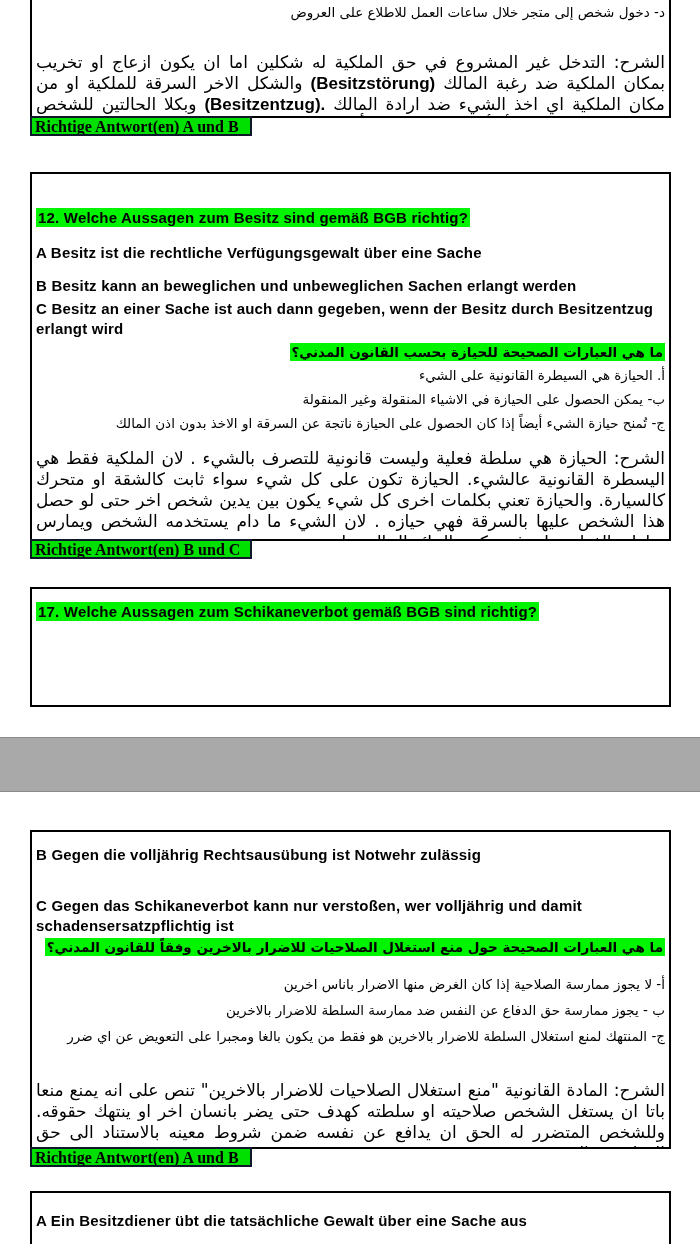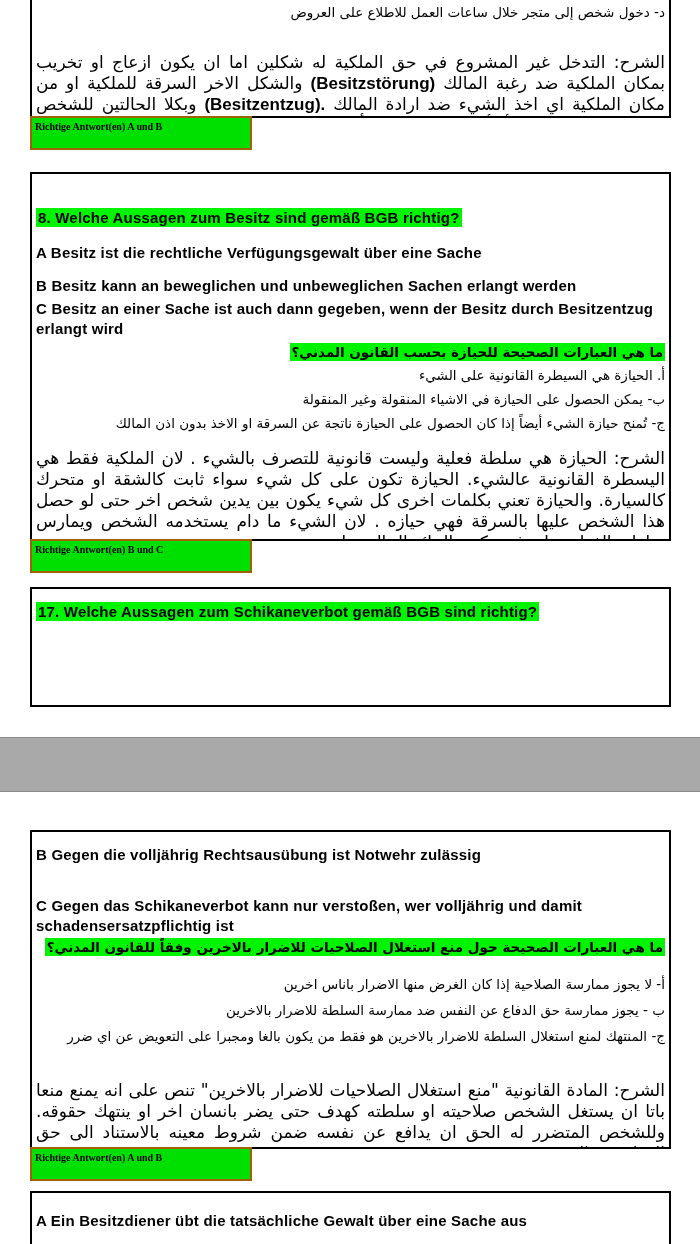--- a/index.html
+++ b/index.html
@@ -21,42 +21,42 @@
     direction:rtl;text-align:right;
     font-family:"DejaVu Sans",sans-serif;font-size:13.5px;line-height:20px;
   }
   .ar-title{font-weight:bold;}
   .ar-para{
     direction:rtl;text-align:justify;
     font-family:"DejaVu Sans",sans-serif;font-size:17px;line-height:21px;
   }
   .de-inline{font-family:"Liberation Sans",sans-serif;font-weight:bold;}
   .answer-cell{
-    position:absolute;left:30px;width:222px;height:34px;box-sizing:border-box;
-    border:2px solid #a16207;background:#00e000;
+    position:absolute;left:30px;width:222px;height:20px;box-sizing:border-box;
+    border:2px solid #0f172a;background:#00e000;
     font-family:"Liberation Serif","DejaVu Serif",serif;
-    font-weight:bold;font-size:10px;line-height:17px;padding-left:3px;
+    font-weight:bold;font-size:16px;line-height:17px;padding-left:3px;
     white-space:nowrap;overflow:hidden;
   }
 </style>
 </head>
 <body>
 
 <div class="page" style="top:12px;height:737px;">
 
   <div class="qbox" style="top:-26px;height:132px;">
     <div class="ar-line" style="margin-top:14px;">د- دخول شخص إلى متجر خلال ساعات العمل للاطلاع على العروض</div>
     <div class="ar-para" style="margin-top:30px;">
       <span>الشرح: التدخل غير المشروع في حق الملكية له شكلين اما ان يكون ازعاج او تخريب بمكان الملكية ضد رغبة المالك </span><bdi class="de-inline">(Besitzstörung)</bdi><span> والشكل الاخر السرقة للملكية او من مكان الملكية اي اخذ الشيء ضد ارادة المالك </span><bdi class="de-inline">(Besitzentzug).</bdi><span> وبكلا الحالتين للشخص حق الدفاع عن ملكيتة أو أسترجاع السرقة بأستخدام العنف.</span>
     </div>
   </div>
   <div class="answer-cell" style="top:104px;">Richtige Antwort(en) A und B</div>
 
   <div class="qbox" style="top:160px;height:369px;">
-    <div class="de-line" style="margin-top:34px;"><span class="hl">8. Welche Aussagen zum Besitz sind gemäß BGB richtig?</span></div>
+    <div class="de-line" style="margin-top:34px;"><span class="hl">12. Welche Aussagen zum Besitz sind gemäß BGB richtig?</span></div>
     <div class="de-line" style="margin-top:15px;">A Besitz ist die rechtliche Verfügungsgewalt über eine Sache</div>
     <div class="de-line" style="margin-top:13px;">B Besitz kann an beweglichen und unbeweglichen Sachen erlangt werden</div>
     <div class="de-line" style="margin-top:3px;">C Besitz an einer Sache ist auch dann gegeben, wenn der Besitz durch Besitzentzug erlangt wird</div>
     <div class="ar-line" style="margin-top:3px;"><span class="hl ar-title">ما هي العبارات الصحيحة للحيازة بحسب القانون المدني؟</span></div>
     <div class="ar-line" style="margin-top:3px;">أ. الحيازة هي السيطرة القانونية على الشيء</div>
     <div class="ar-line" style="margin-top:4px;">ب- يمكن الحصول على الحيازة في الاشياء المنقولة وغير المنقولة</div>
     <div class="ar-line" style="margin-top:4px;">ج- تُمنح حيازة الشيء أيضاً إذا كان الحصول على الحيازة ناتجة عن السرقة او الاخذ بدون اذن المالك</div>
     <div class="ar-para" style="margin-top:15px;">الشرح: الحيازة هي سلطة فعلية وليست قانونية للتصرف بالشيء . لان الملكية فقط هي اليسطرة القانونية عالشيء. الحيازة تكون على كل شيء سواء ثابت كالشقة او متحرك كالسيارة. والحيازة تعني بكلمات اخرى كل شيء يكون بين يدين شخص اخر حتى لو حصل هذا الشخص عليها بالسرقة فهي حيازه . لان الشيء ما دام يستخدمه الشخص ويمارس سلطته الفعليه عليه فهو يكون الحائز الحالي عليه.</div>
   </div>
   <div class="answer-cell" style="top:527px;">Richtige Antwort(en) B und C</div>

